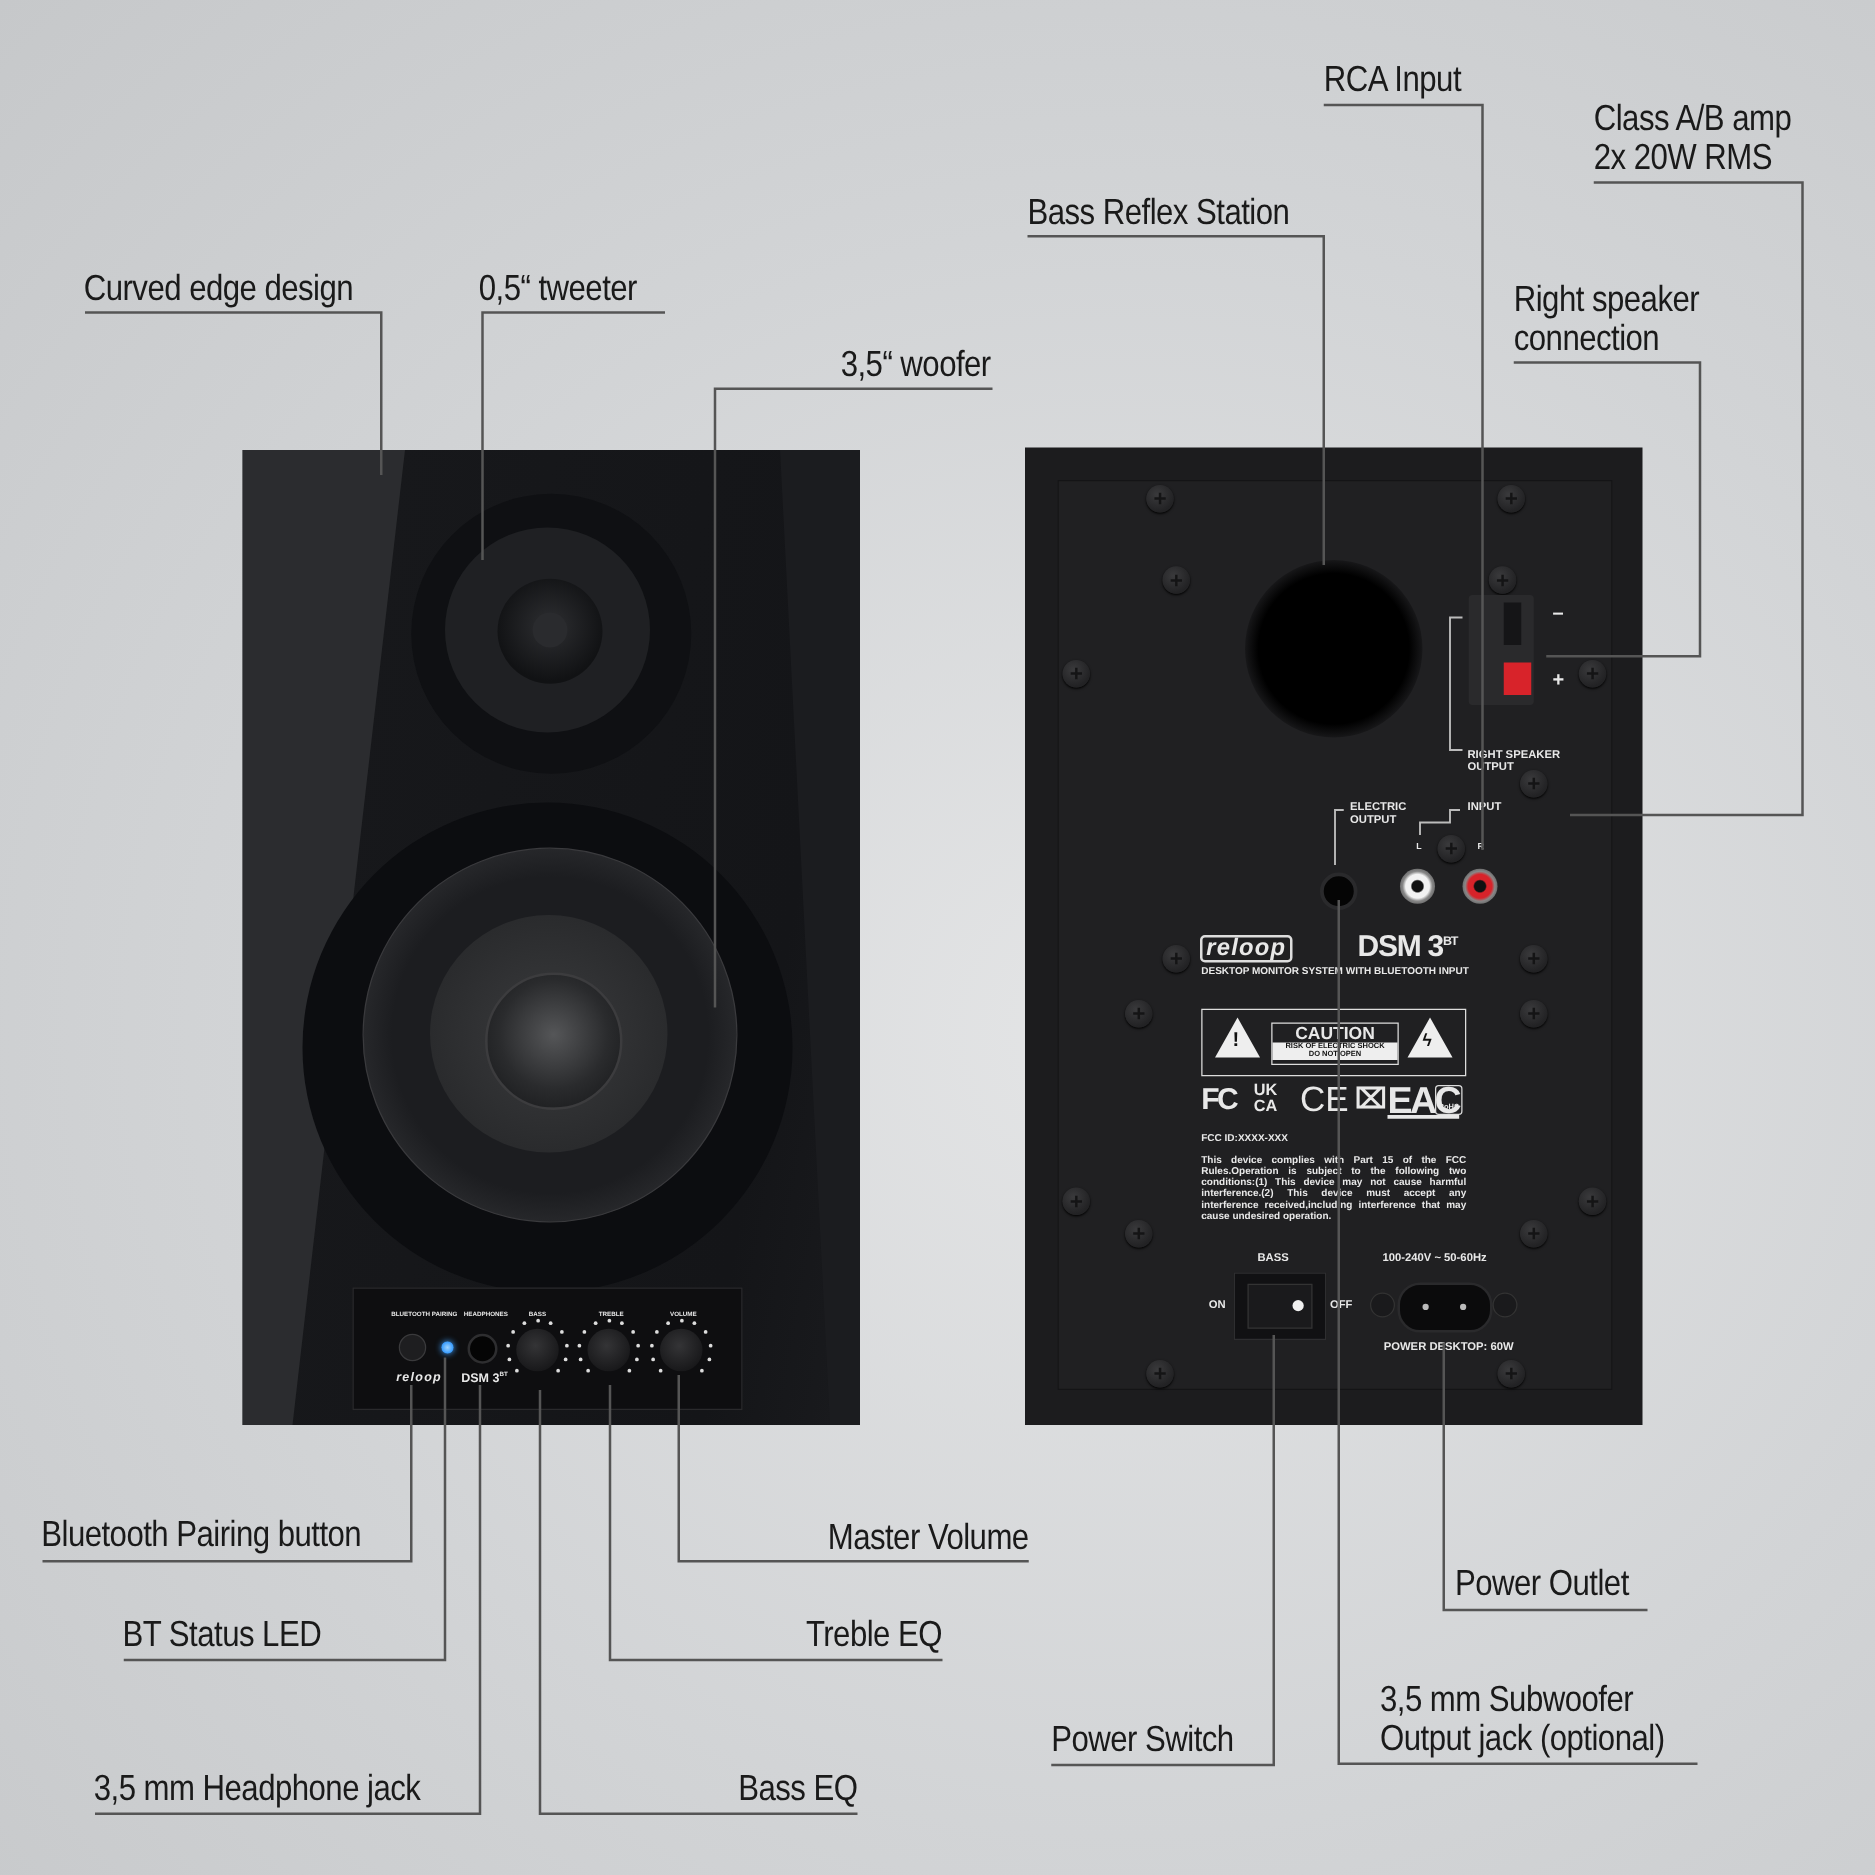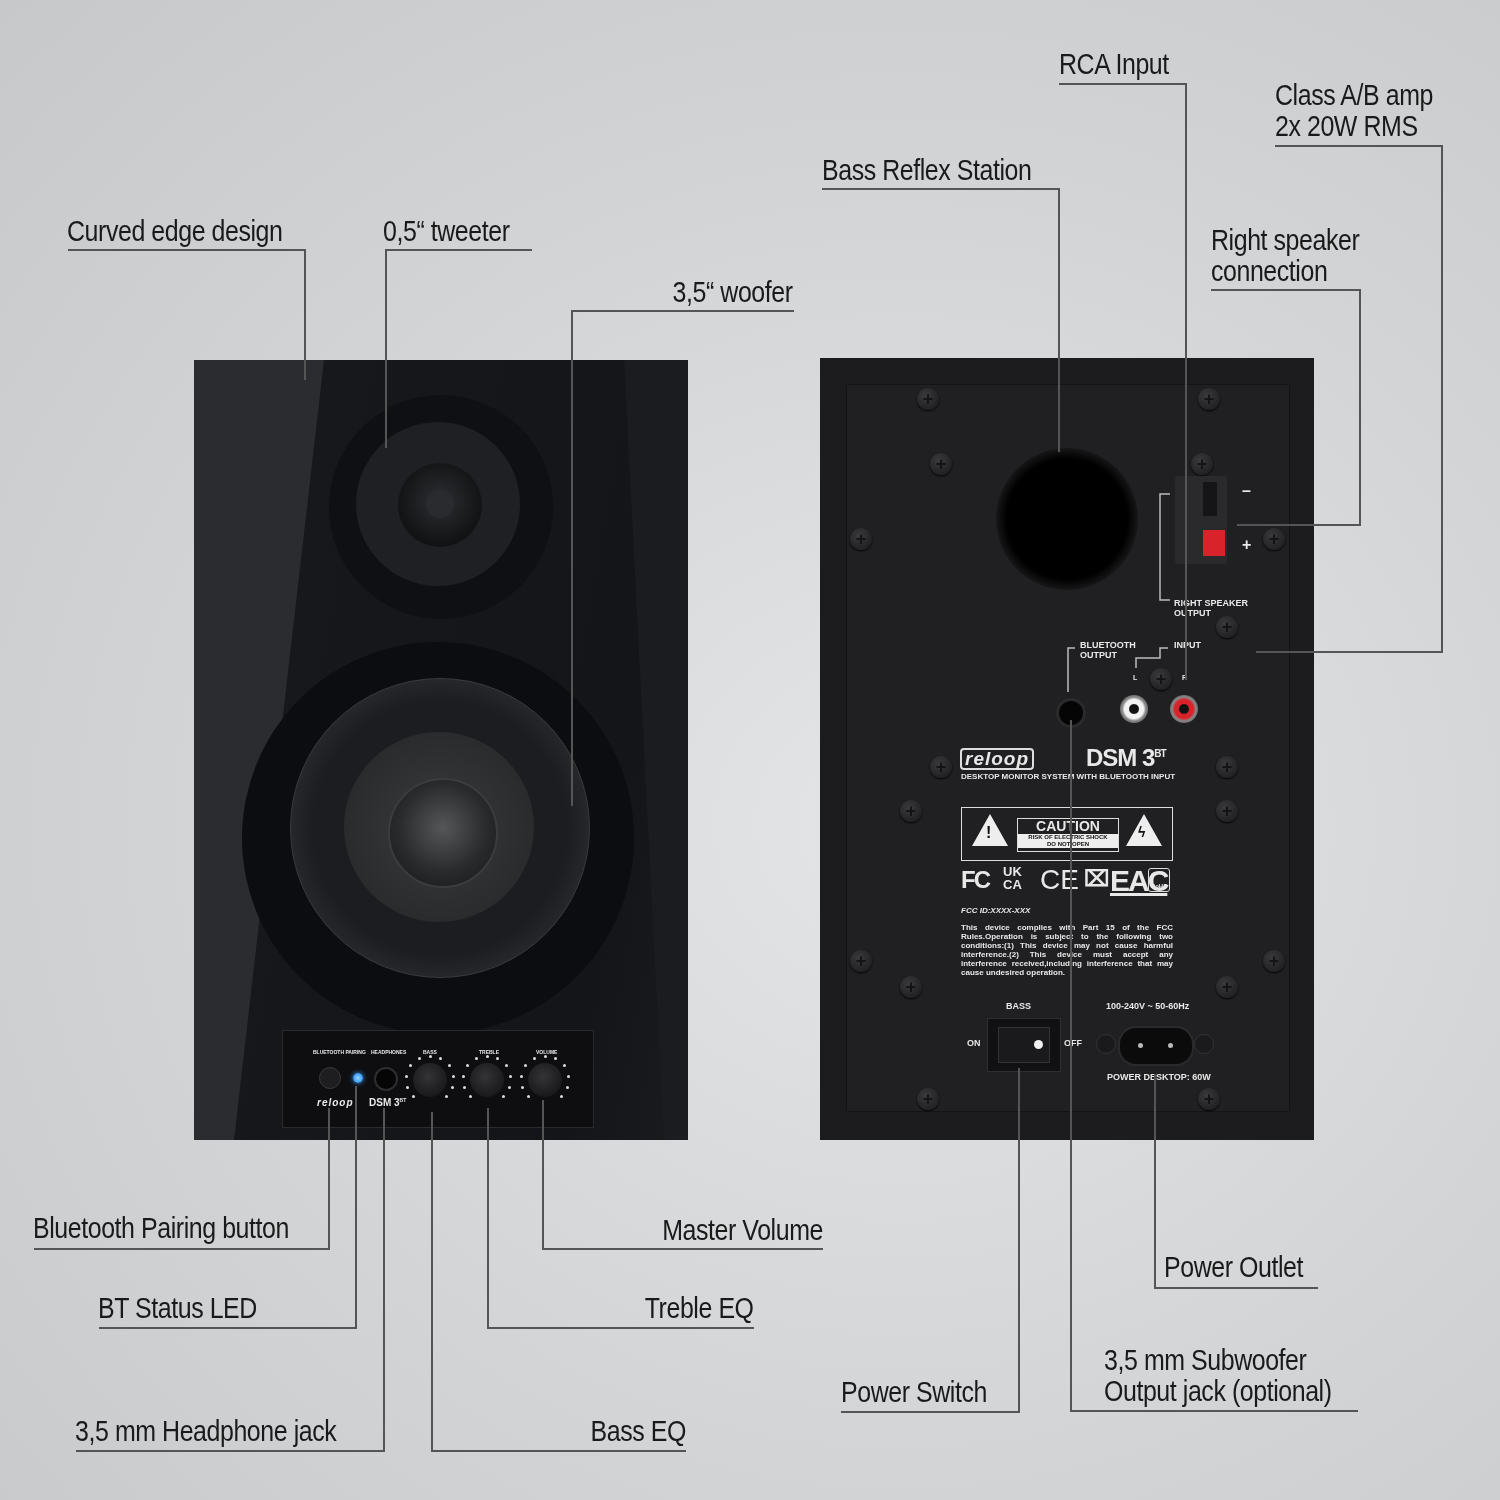--- a/index.html
+++ b/index.html
@@ -118,21 +118,21 @@
   <div class="circle" style="left:176px;top:90px;width:142px;height:142px;background:radial-gradient(circle,#000 60%,#1a1a1c 72%,#2a2a2c 80%,#121214 100%);"></div>
 
   <div style="position:absolute;left:355px;top:118px;width:52px;height:88px;background:#2a2a2c;border-radius:3px;">
     <div style="position:absolute;left:28px;top:6px;width:14px;height:34px;background:#151517;"></div>
     <div style="position:absolute;left:28px;top:54px;width:22px;height:26px;background:#d8232a;"></div>
   </div>
   <div class="tiny" style="left:422px;top:124px;font-size:16px;">–</div>
   <div class="tiny" style="left:422px;top:178px;font-size:16px;">+</div>
   <div class="tiny" style="left:354px;top:240px;font-size:9px;line-height:10px;"><span>RIGHT SPEAKER</span><br><span>OUTPUT</span></div>
 
-  <div class="tiny" style="left:260px;top:282px;font-size:9px;line-height:10px;"><span>BLUETOOTH</span><br><span>OUTPUT</span></div>
+  <div class="tiny" style="left:260px;top:282px;font-size:9px;line-height:10px;"><span>ELECTRIC</span><br><span>OUTPUT</span></div>
   <div class="tiny" style="left:354px;top:282px;font-size:9px;">INPUT</div>
   <div class="tiny" style="left:313px;top:316px;font-size:7px;">L</div>
   <div class="tiny" style="left:362px;top:316px;font-size:7px;">R</div>
   <div class="circle" style="left:236px;top:340px;width:24px;height:24px;background:#050505;border:3px solid #2a2a2c;"></div>
   <div class="circle" style="left:300px;top:337px;width:28px;height:28px;background:radial-gradient(circle,#111 22%,#f2f2f2 28%,#f2f2f2 48%,#888 60%,#2a2a2c 100%);"></div>
   <div class="circle" style="left:350px;top:337px;width:28px;height:28px;background:radial-gradient(circle,#111 22%,#d8232a 28%,#d8232a 48%,#888 60%,#2a2a2c 100%);"></div>
 
   <div class="tiny" style="left:140px;top:390px;font-size:19px;font-style:italic;letter-spacing:1px;border:2px solid #ddd;border-radius:4px;padding:0 3px;line-height:18px;">reloop</div>
   <div class="tiny" style="left:266px;top:386px;font-size:24px;letter-spacing:-1px;"><span>DSM 3</span><sup style="font-size:10px;">BT</sup></div>
   <div class="tiny" style="left:141px;top:414px;font-size:8px;">DESKTOP MONITOR SYSTEM WITH BLUETOOTH INPUT</div>
@@ -148,21 +148,21 @@
     <div style="position:absolute;left:176px;top:16px;color:#111;font-weight:bold;font-size:14px;">ϟ</div>
   </div>
 
   <div class="tiny" style="left:141px;top:508px;font-size:24px;letter-spacing:-2px;">FC</div>
   <div class="tiny" style="left:183px;top:507px;font-size:13px;line-height:13px;"><span>UK</span><br><span>CA</span></div>
   <div class="tiny" style="left:220px;top:506px;font-size:28px;font-weight:normal;">CE</div>
   <div class="tiny" style="left:264px;top:508px;font-size:22px;">⌧</div>
   <div class="tiny" style="left:290px;top:506px;font-size:30px;letter-spacing:-2px;text-decoration:underline;">EAC</div>
   <div class="tiny" style="left:328px;top:510px;width:22px;height:24px;border:1px solid #ddd;border-radius:3px;font-size:6px;text-align:center;padding-top:14px;box-sizing:border-box;">RoHS</div>
 
-  <div class="tiny" style="left:141px;top:548px;font-size:8px;font-style:italic;">FCC ID:XXXX-XXX</div>
+  <div class="tiny" style="left:141px;top:548px;font-size:8px;">FCC ID:XXXX-XXX</div>
   <div class="tiny" style="left:141px;top:565px;width:212px;font-size:8px;line-height:9px;white-space:normal;text-align:justify;">This device complies with Part 15 of the FCC Rules.Operation is subject to the following two conditions:(1) This device may not cause harmful interference.(2) This device must accept any interference received,including interference that may cause undesired operation.</div>
 
   <div class="tiny" style="left:186px;top:643px;font-size:9px;">BASS</div>
   <div class="tiny" style="left:147px;top:680px;font-size:9px;">ON</div>
   <div class="tiny" style="left:244px;top:680px;font-size:9px;">OFF</div>
   <div style="position:absolute;left:167px;top:660px;width:72px;height:52px;background:#111113;border:1px solid #2e2e30;">
     <div style="position:absolute;left:10px;top:8px;width:50px;height:34px;background:#1a1a1c;border:1px solid #333;"></div>
     <div class="circle" style="left:46px;top:21px;width:9px;height:9px;background:#f0f0f0;"></div>
   </div>
   <div class="tiny" style="left:286px;top:643px;font-size:9px;">100-240V ~ 50-60Hz</div>

